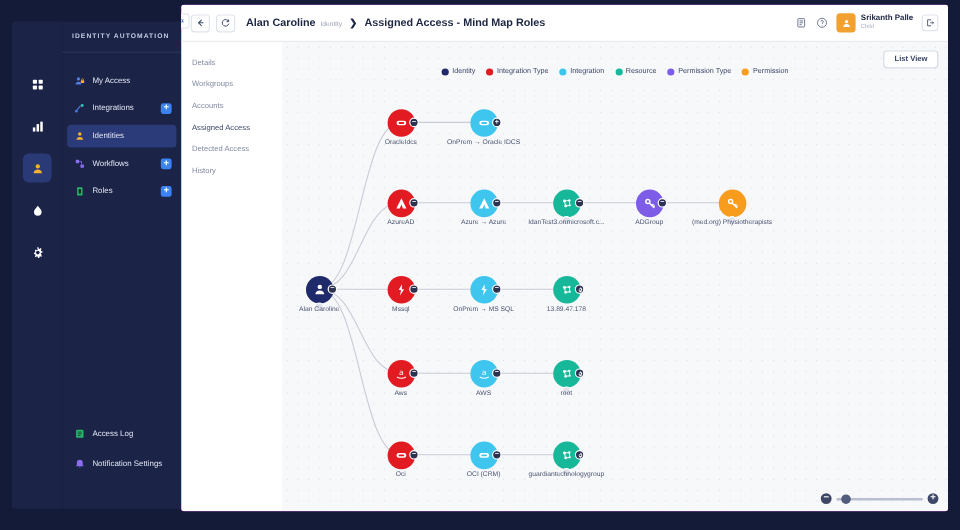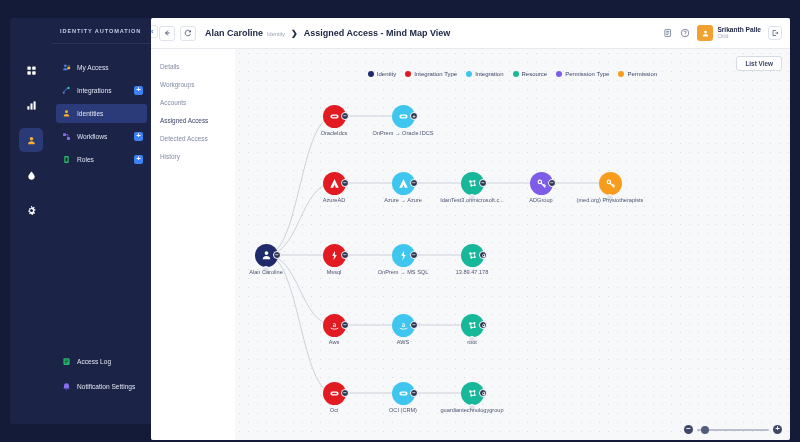--- a/index.html
+++ b/index.html
@@ -60,21 +60,21 @@
     position: absolute; right: 4px; top: 5px;
     width: 9px; height: 9px; border-radius: 2px;
     background: #3b82f6; color: #fff;
     font-size: 8px; line-height: 8px; text-align: center; font-weight: 700;
   }
   .nav-foot { position: absolute; left: 0; bottom: 22px; width: 100%; }
   .nav-foot .nav-item { margin-bottom: 6px; }
 
   
   .window {
-    position: absolute; left: 151px; top: 18px;
+    position: absolute; left: 151px; top: 4px;
     width: 639px; height: 422px;
     background: #d946ef;
     border-radius: 2px;
     overflow: hidden;
   }
 
   
   .topbar {
     position: relative;
     height: 31px; background: #fff;
@@ -322,21 +322,21 @@
         <svg width="8" height="8" viewBox="0 0 16 16" fill="none" stroke="currentColor" stroke-width="1.6">
           <path d="M13 6 A5.5 5.5 0 1 0 13.2 9.5"></path>
             <path d="M13 2.5 V6 H9.6"></path>
         </svg>
       </div>
 
       <div class="crumb">
         <span class="crumb-name">Alan Caroline</span>
         <span class="crumb-sub">Identity</span>
         <span class="crumb-sep">❯</span>
-        <span class="crumb-title">Assigned Access - Mind Map View</span>
+        <span class="crumb-title">Assigned Access - Mind Map Roles</span>
       </div>
 
       <div class="tb-right">
         <span class="tb-ic">
           <svg width="10" height="10" viewBox="0 0 16 16" fill="none" stroke="#626b87" stroke-width="1.2">
             <rect x="3" y="2.5" width="9" height="11" rx="1"></rect>
               <path d="M5.2 5.5h4.6M5.2 8h4.6M5.2 10.5h3"></path>
           </svg>
         </span>
         <span class="tb-ic">

